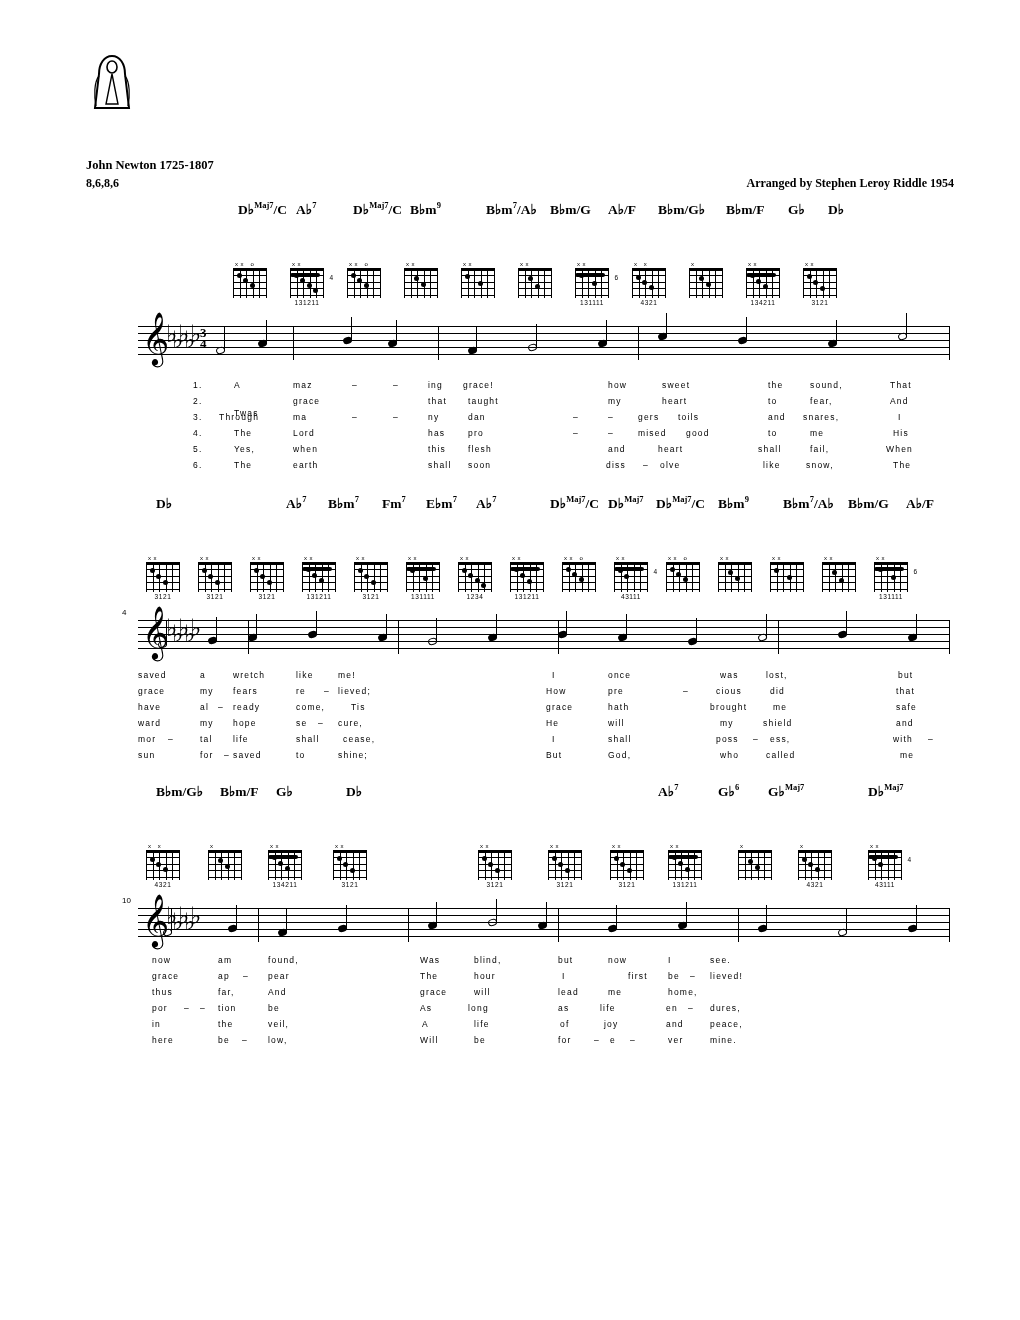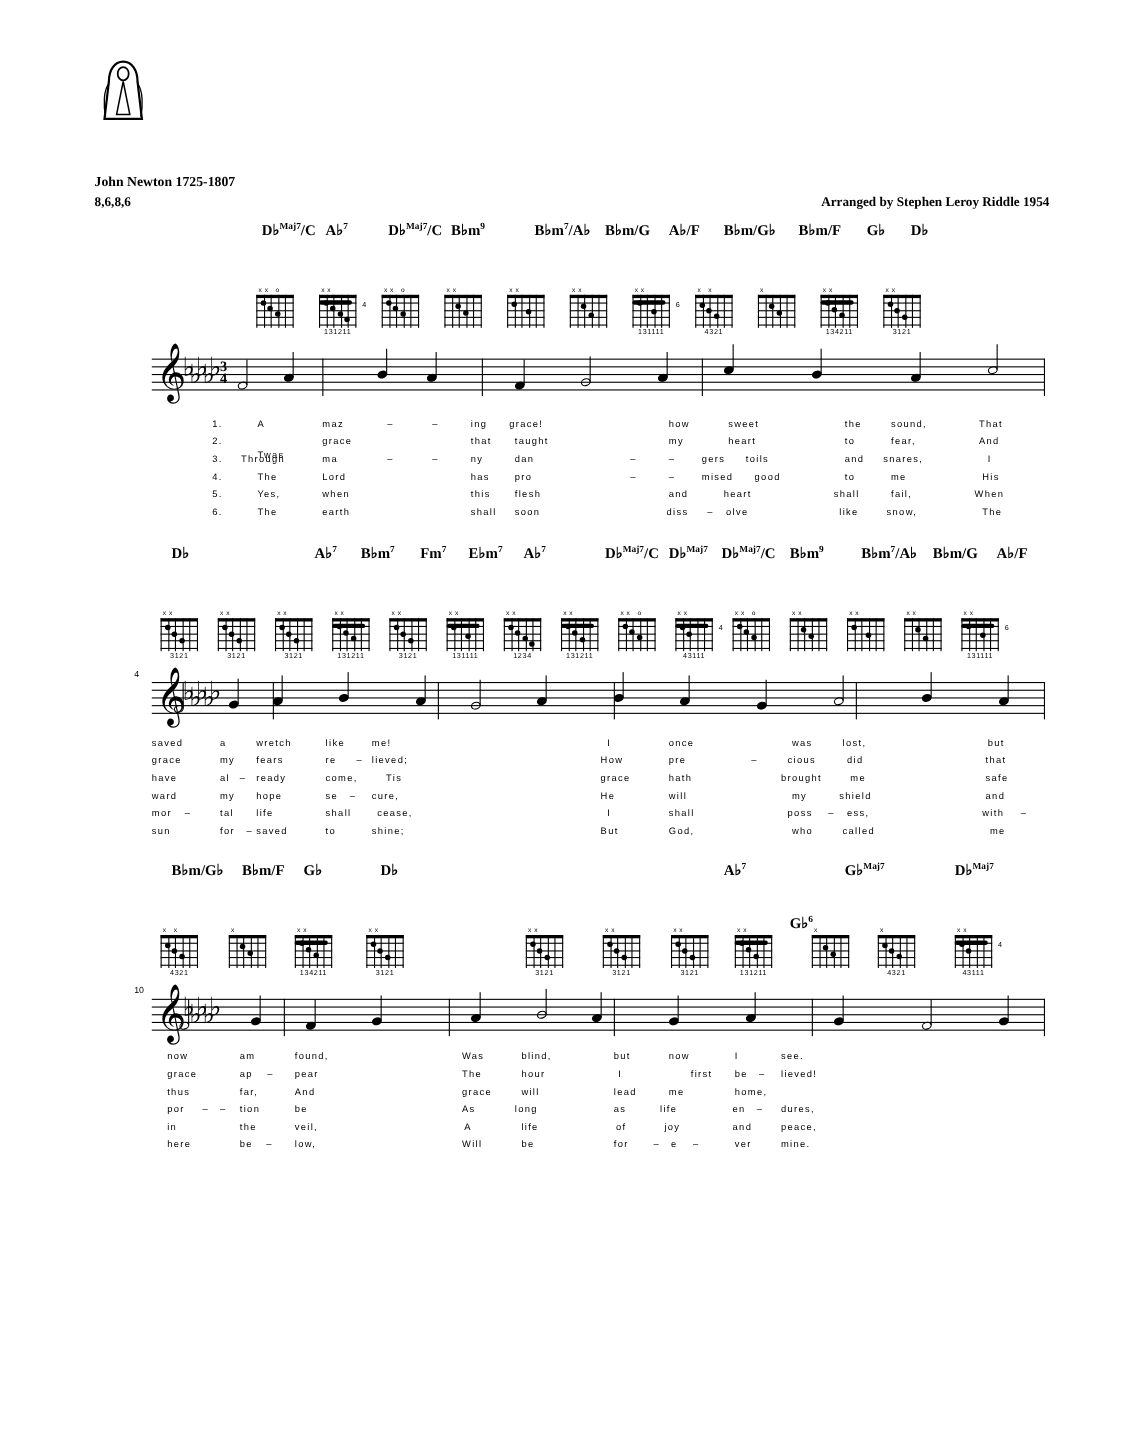--- a/index.html
+++ b/index.html
@@ -1079,21 +1079,21 @@
           <span class="syl" style="left: 762px;">me</span>
         </div>
       </div>
       <div class="system">
         <div class="chordrow" style="left: 138px; top: 782px; width: 812px; height: 20px;">
           <div class="chordname" style="position: absolute; left: 18px;"><span>B♭m/G♭</span><sup></sup><span></span></div>
           <div class="chordname" style="position: absolute; left: 82px;"><span>B♭m/F</span><sup></sup><span></span></div>
           <div class="chordname" style="position: absolute; left: 138px;"><span>G♭</span><sup></sup><span></span></div>
           <div class="chordname" style="position: absolute; left: 208px;"><span>D♭</span><sup></sup><span></span></div>
           <div class="chordname" style="position: absolute; left: 520px;"><span>A♭</span><sup>7</sup><span></span></div>
-          <div class="chordname" style="position: absolute; left: 580px; margin-top: 48px;"><span>G♭</span><sup>6</sup><span></span></div>
+          <div class="chordname" style="position: absolute; left: 580px;"><span>G♭</span><sup>6</sup><span></span></div>
           <div class="chordname" style="position: absolute; left: 630px;"><span>G♭</span><sup>Maj7</sup><span></span></div>
           <div class="chordname" style="position: absolute; left: 730px;"><span>D♭</span><sup>Maj7</sup><span></span></div>
         </div>
         <div class="diagrams" style="left: 138px; top: 850px; width: 812px; height: 48px;">
           <div class="diagram" style="position: absolute; left: 8px;">
             <div class="marks">x x</div>
             <div class="grid">
               <div class="nut"></div>
               <div class="vline" style="left: 0px;"></div>
               <div class="vline" style="left: 6.6px;"></div>

